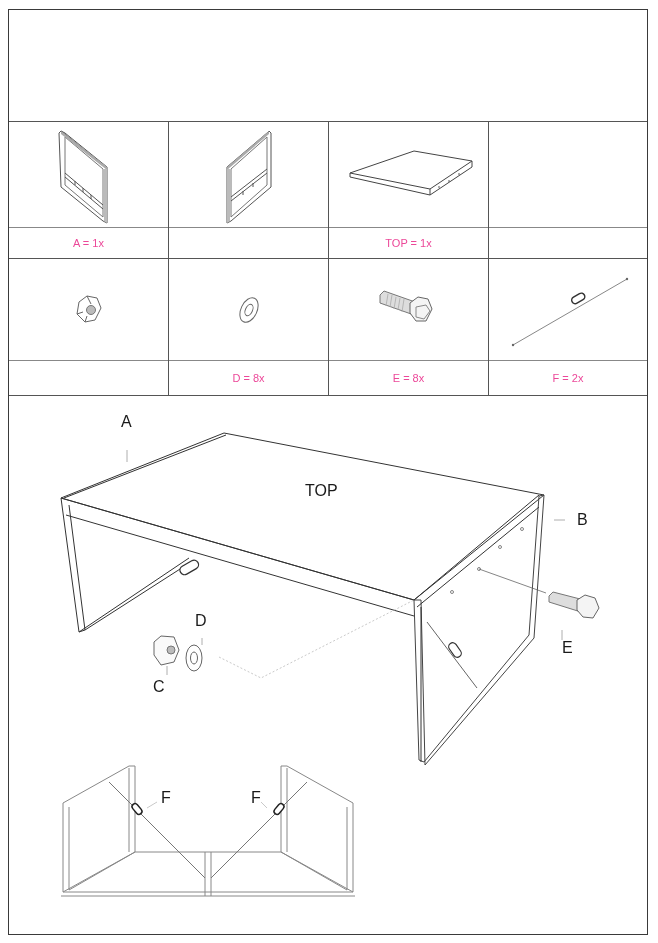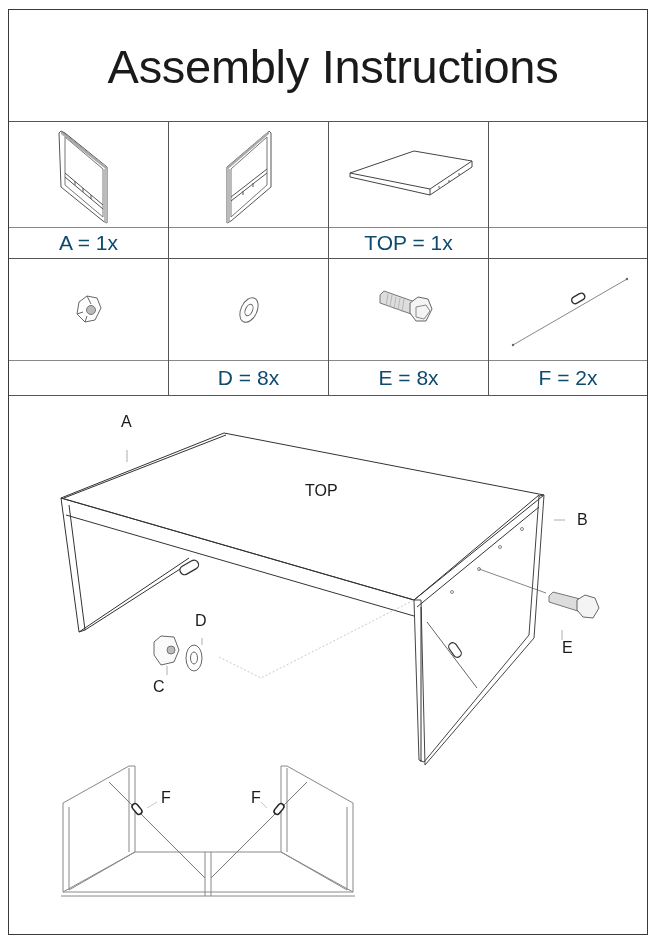--- a/index.html
+++ b/index.html
@@ -2,30 +2,29 @@
 <html><head>
 <meta charset="utf-8">
 <style>
   html, body { margin: 0; padding: 0; background: #ffffff; }
   body { width: 658px; height: 943px; position: relative; overflow: hidden; font-family: "Liberation Sans", sans-serif; color: #1a1a1a; }
   .sheet { position: absolute; left: 8px; top: 9px; width: 640px; height: 926px; border: 1px solid #3a3a3a; box-sizing: border-box; }
   .title { position: absolute; left: 0; top: 0; width: 638px; height: 112px; display: flex; align-items: center; justify-content: center; font-size: 47px; letter-spacing: -0.3px; padding-left: 10px; box-sizing: border-box; }
   .hline { position: absolute; left: 0; width: 638px; height: 0; border-top: 1px solid #555; }
   .vline { position: absolute; width: 0; border-left: 1px solid #555; }
   .cell-img { position: absolute; display: flex; align-items: center; justify-content: center; }
-  .cell-label { position: absolute; display: flex; align-items: center; justify-content: center; font-size: 21px; color: #0c4a6e; }
+  .cell-label { position: absolute; display: flex; align-items: center; justify-content: center; font-size: 11px; color: #ec4899; }
   .diagram { position: absolute; left: 0; top: 0; }
   .callout { position: absolute; font-size: 16px; color: #1a1a1a; }
 </style>
 </head>
 <body>
 
 <div class="sheet">
 
-  <div class="title">Assembly Instructions</div>
 
   <div class="hline" style="top:111px"></div>
   <div class="hline" style="top:217px; border-top-color:#888"></div>
   <div class="hline" style="top:248px"></div>
   <div class="hline" style="top:350px; border-top-color:#888"></div>
   <div class="hline" style="top:385px"></div>
   <div class="vline" style="left:159px; top:111px; height:274px"></div>
   <div class="vline" style="left:319px; top:111px; height:274px"></div>
   <div class="vline" style="left:479px; top:111px; height:274px"></div>
 

